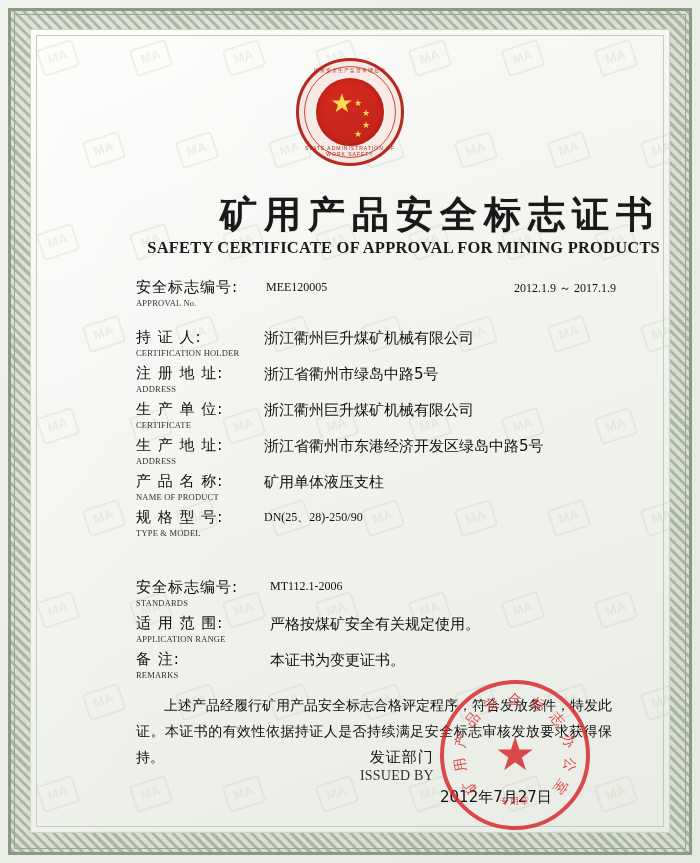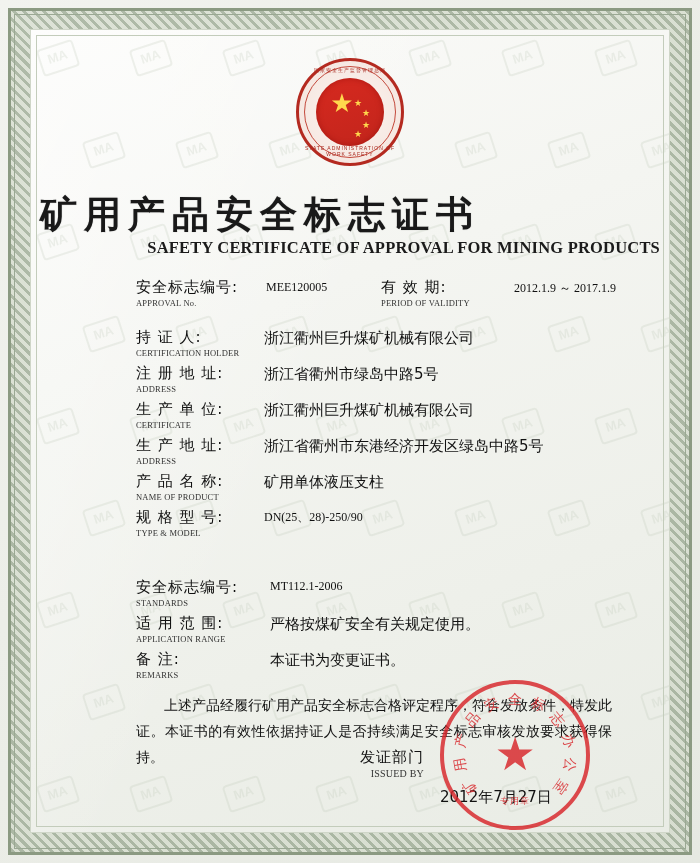--- a/index.html
+++ b/index.html
@@ -149,21 +149,21 @@
     font-family: "Liberation Sans", sans-serif;
   }
   .emblem-text-top { top: 9px; }
   .emblem-text-bottom { bottom: 9px; }
 
   
   .title-cn {
     position: absolute;
     top: 150px;
     left: 0; right: 0;
-    text-align: left;
+    text-align: right;
     font-size: 37px;
     font-weight: bold;
     letter-spacing: 7px;
     color: #191919;
     font-family: "DejaVu Sans", "Liberation Sans", sans-serif;
     text-shadow: 0 0 1px rgba(0,0,0,0.35);
   }
   .title-en {
     position: absolute;
     top: 198px;
@@ -256,21 +256,21 @@
   .para .indent { display: inline-block; width: 28px; }
 
   
   .issuer {
     position: absolute;
     top: 708px;
     left: 320px;
     text-align: right;
   }
   .issuer .lbl-cn { font-size: 15px; letter-spacing: 1px; }
-  .issuer .lbl-en { font-size: 10px; }
+  .issuer .lbl-en { font-size: 14px; }
   .issue-date {
     position: absolute;
     top: 748px;
     left: 400px;
     font-size: 15px;
     color: #111;
     font-family: "DejaVu Sans", sans-serif;
   }
 
   
@@ -433,24 +433,20 @@
     <div class="title-cn">矿用产品安全标志证书</div>
     <div class="title-en">SAFETY CERTIFICATE OF APPROVAL FOR MINING PRODUCTS</div>
 
     <div class="row-approval">
       <div class="lbl-block approval-label">
         <div class="lbl-cn">安全标志编号:</div>
         <div class="lbl-en">APPROVAL No.</div>
       </div>
       <div class="val val-serif approval-value">MEE120005</div>
 
-      <div class="lbl-block validity-label">
-        <div class="lbl-cn">有 效 期:</div>
-        <div class="lbl-en">PERIOD OF VALIDITY</div>
-      </div>
       <div class="val val-serif validity-value">2012.1.9 ～ 2017.1.9</div>
     </div>
 
     <div class="field f1">
       <div class="lbl-block">
         <div class="lbl-cn">持  证  人:</div>
         <div class="lbl-en">CERTIFICATION HOLDER</div>
       </div>
       <div class="val fval">浙江衢州巨升煤矿机械有限公司</div>
     </div>

